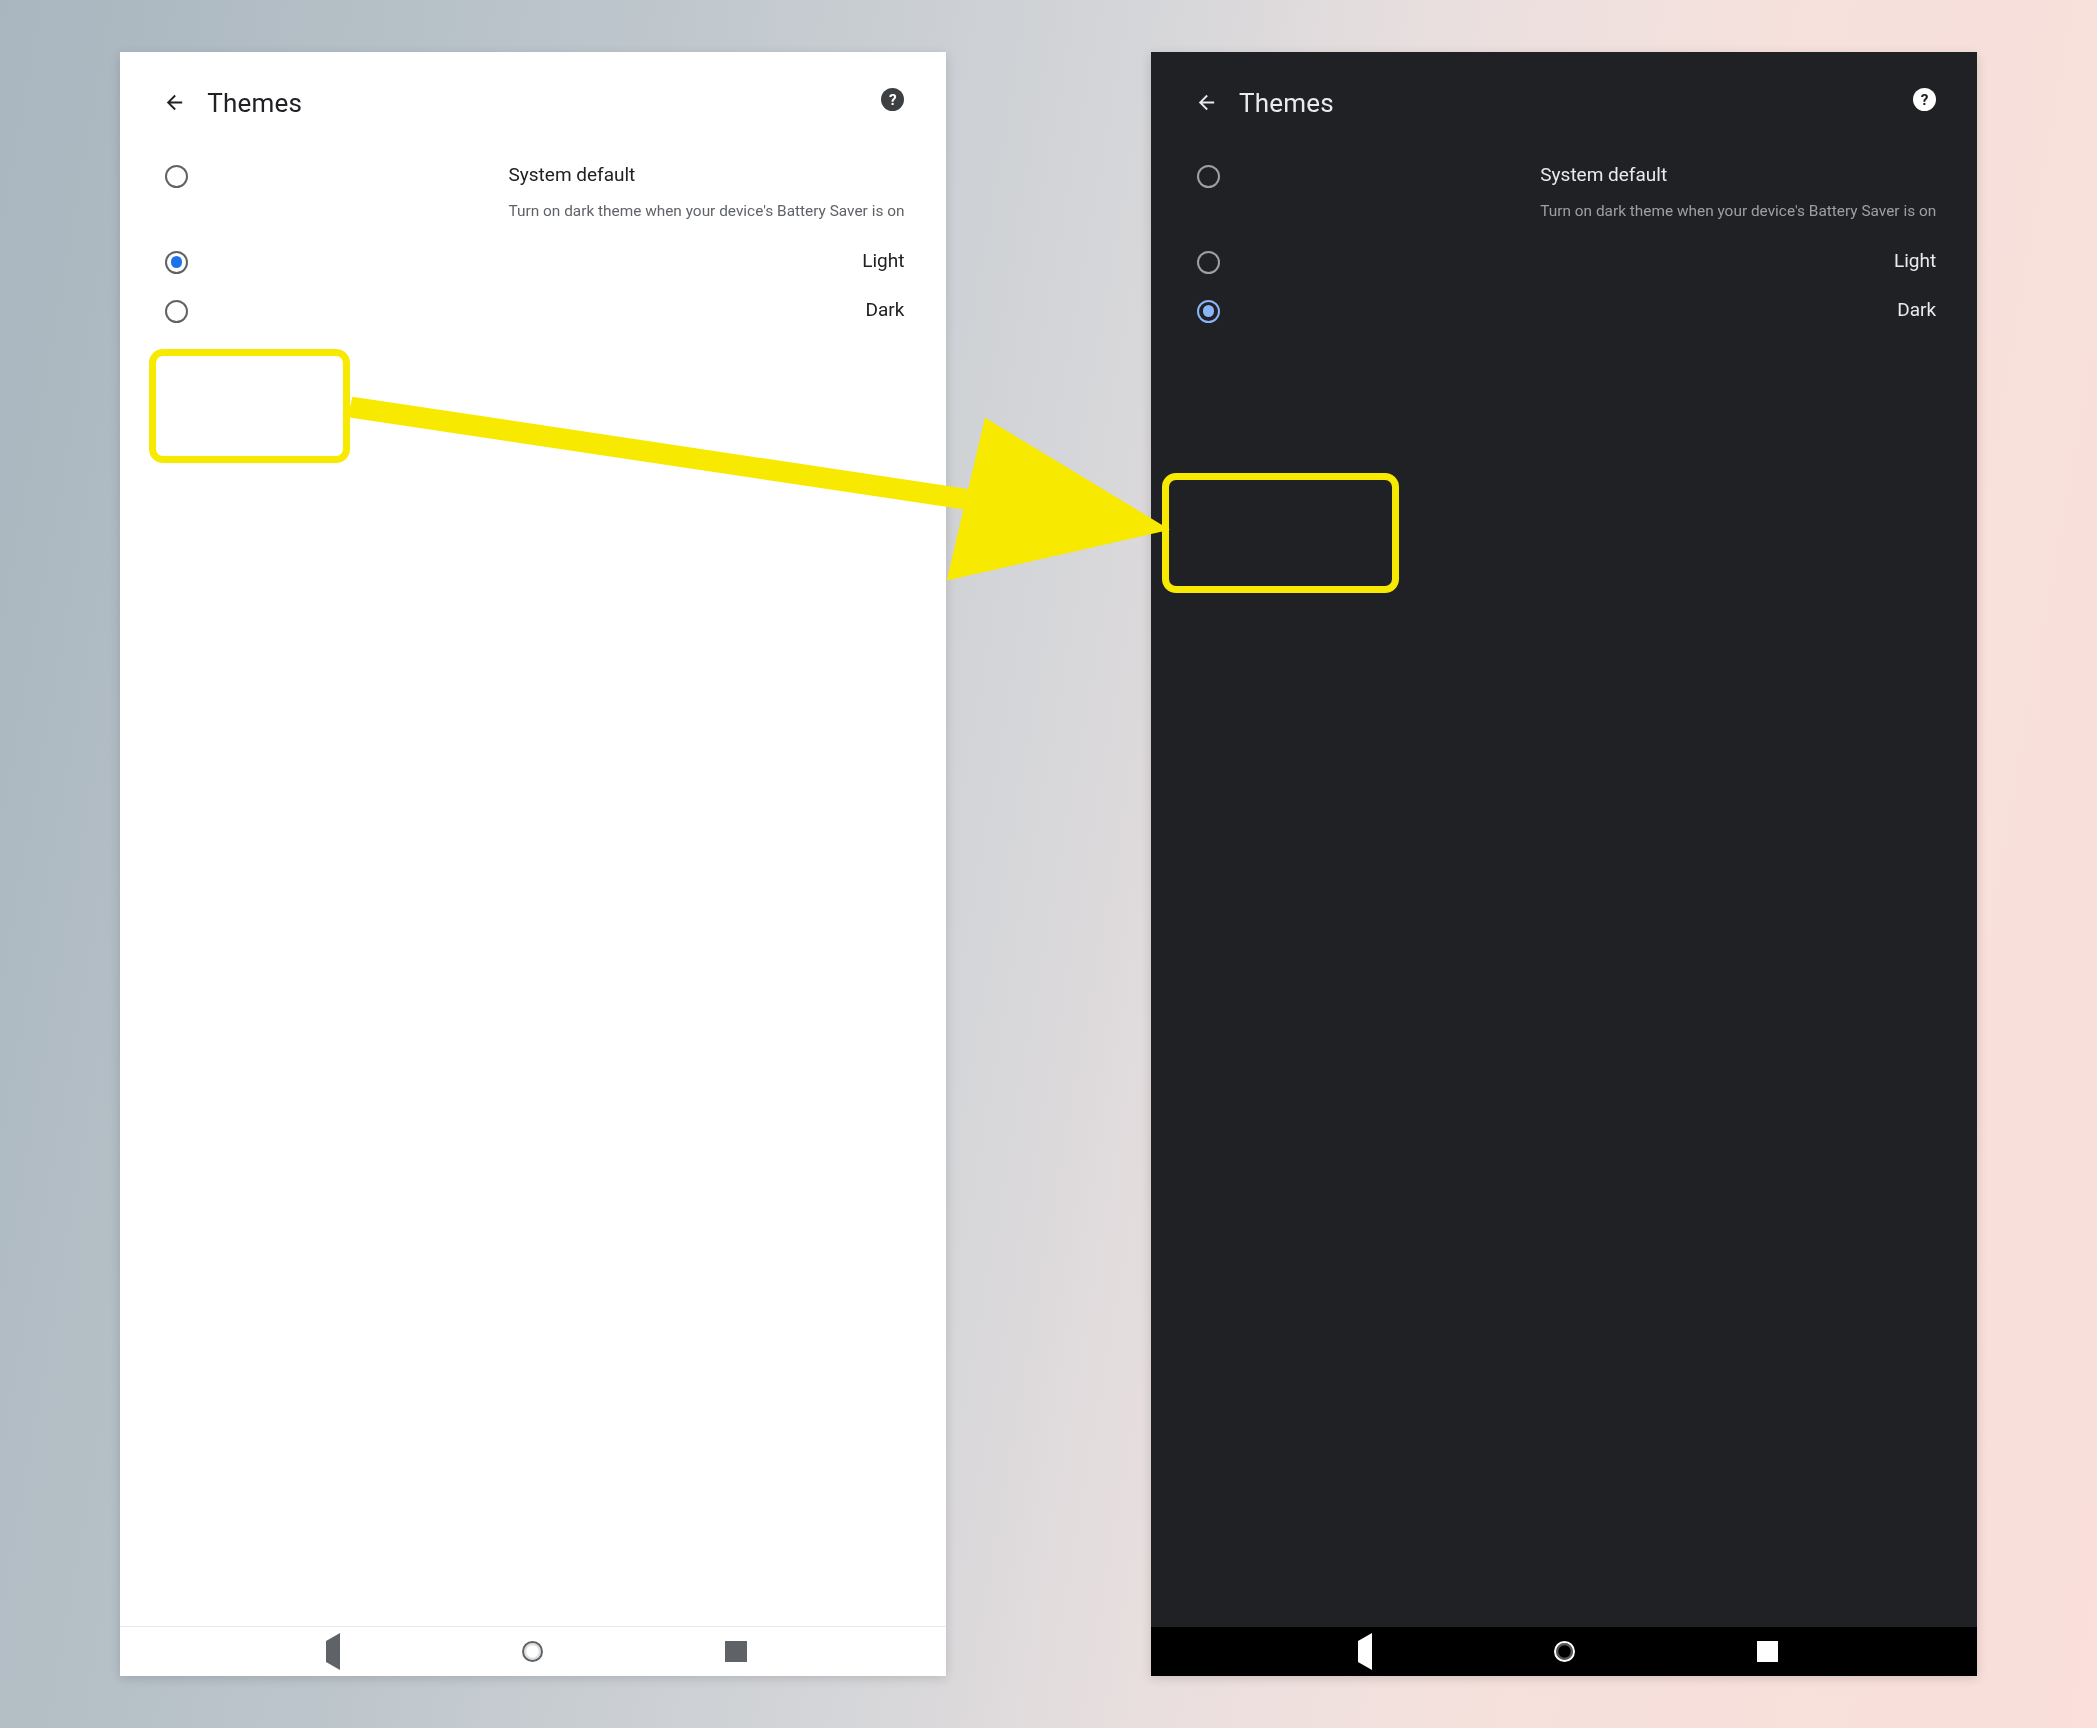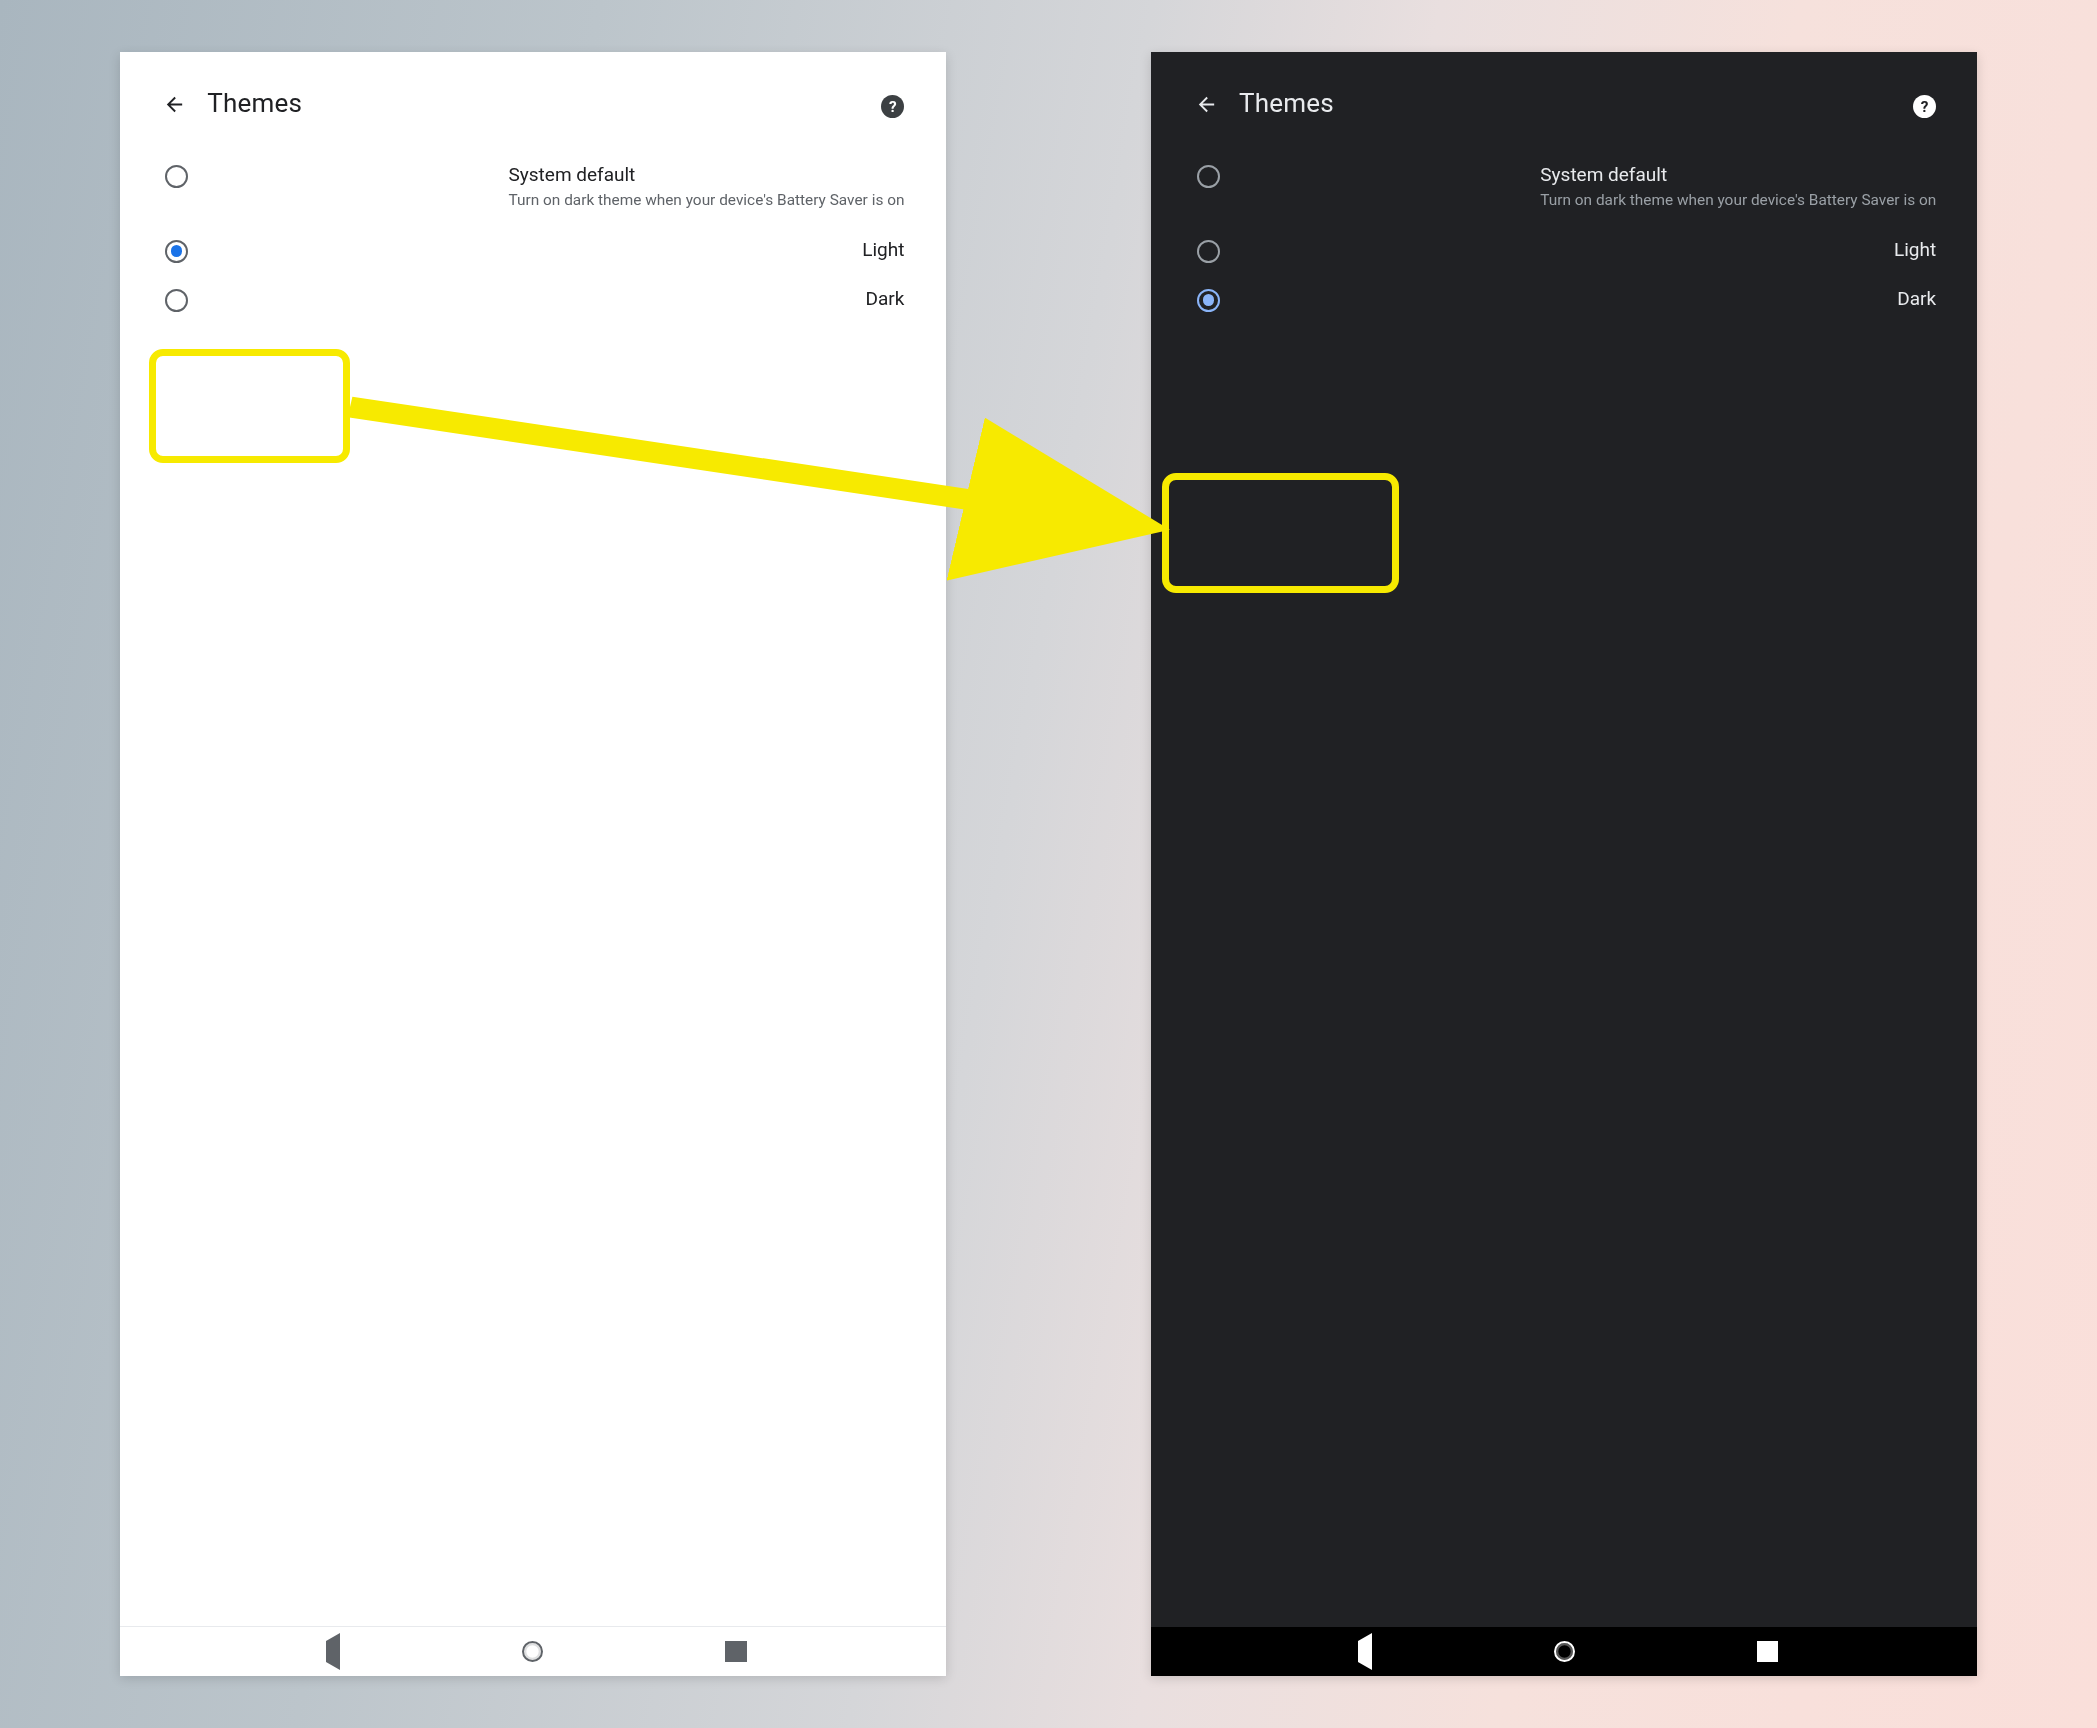--- a/index.html
+++ b/index.html
@@ -27,21 +27,21 @@
     display: flex;
     flex-direction: column;
     overflow: hidden;
   }
   .phone.left  { left: 5.7%;  background:#ffffff; color:#202124; }
   .phone.right { right: 5.7%; background:#202124; color:#e8eaed; }
 
   
   .hdr {
     display:flex;
-    align-items:flex-end;
+    align-items:flex-start;
     padding: 4.4% 5% 2% 5%;
   }
   .hdr .back {
     width: 28px; height:28px;
     display:flex; align-items:center; justify-content:center;
     cursor:pointer;
   }
   .hdr .title {
     font-size: 26px;
     font-weight: 400;
@@ -83,21 +83,21 @@
   .radio.sel::after{
     content:""; position:absolute; inset:3.8px;
     border-radius:50%;
   }
   .phone.left  .radio.sel::after{ background:#1a73e8; }
   .phone.right .radio.sel::after{ background:#8ab4f8; }
 
   .opt .txt { margin-left: 23px; }
   .opt .lbl { font-size:19px; line-height:1.2; }
   .opt .sub {
-    font-size:15.4px; line-height:1.3; margin-top:4px;
+    font-size:15.4px; line-height:1.3; margin-top:15px;
   }
   .phone.left  .opt .sub { color:#5f6368; }
   .phone.right .opt .sub { color:#9aa0a6; }
 
   
   .nav {
     height:49px;
     display:flex; align-items:center; justify-content:center;
     gap: 22%;
   }

